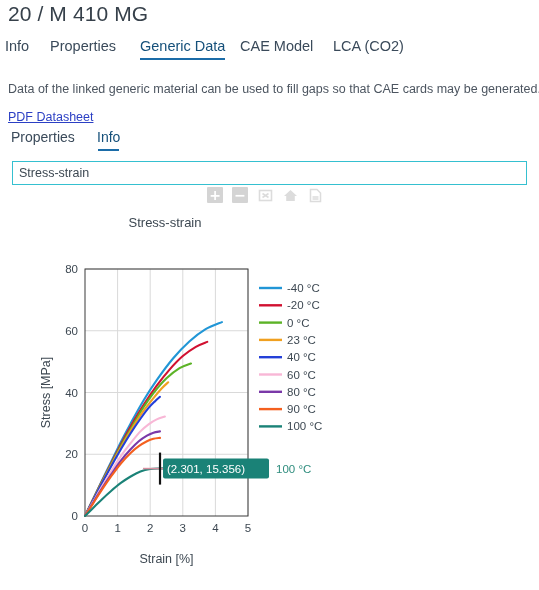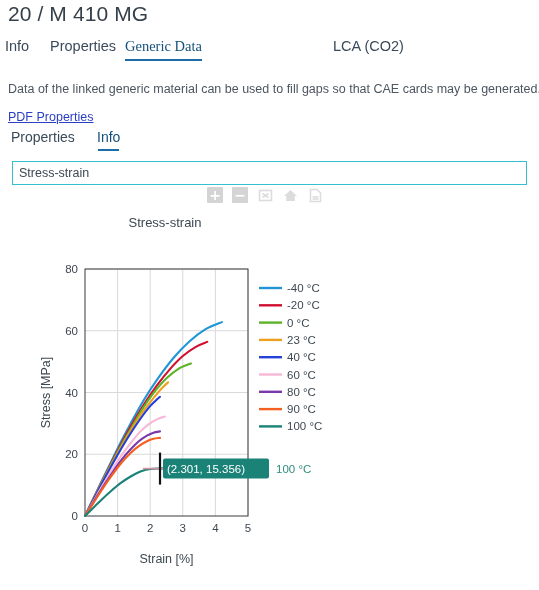--- a/index.html
+++ b/index.html
@@ -58,21 +58,21 @@
     content: "";
     position: absolute;
     left: 0;
     right: 0;
     bottom: 0;
     height: 2px;
     background: #1b6ca8;
   }
   .mt0 { left: 5px; }
   .mt1 { left: 50px; }
-  .mt2 { left: 125px; font-family: Liberation Serif, serif; }
+  .mt2 { left: 140px; }
   .mt3 { left: 240px; }
   .mt4 { left: 333px; }
 
   
   .desc {
     position: absolute;
     left: 8px;
     top: 82px;
     font-size: 12.5px;
     color: #4c5560;
@@ -209,26 +209,27 @@
 <body>
 
 <div class="page">
 
   <div class="page-title">20 / M 410 MG</div>
 
   <div class="main-tabs">
     <div class="main-tab mt0">Info</div>
     <div class="main-tab mt1">Properties</div>
     <div class="main-tab mt2 active">Generic Data</div>
+    <div class="main-tab mt3">CAE Model</div>
     <div class="main-tab mt4">LCA (CO2)</div>
   </div>
 
   <div class="desc">Data of the linked generic material can be used to fill gaps so that CAE cards may be generated.</div>
 
-  <a class="pdf-link" href="#">PDF Properties</a>
+  <a class="pdf-link" href="#">PDF Datasheet</a>
 
   <div class="sub-tabs">
     <div class="sub-tab st0">Properties</div>
     <div class="sub-tab st1 active">Info</div>
   </div>
 
   <input class="plot-select" type="text" value="Stress-strain" style="">
 
   <div class="plot-toolbar">
     <div class="tb-btn tb-box">

